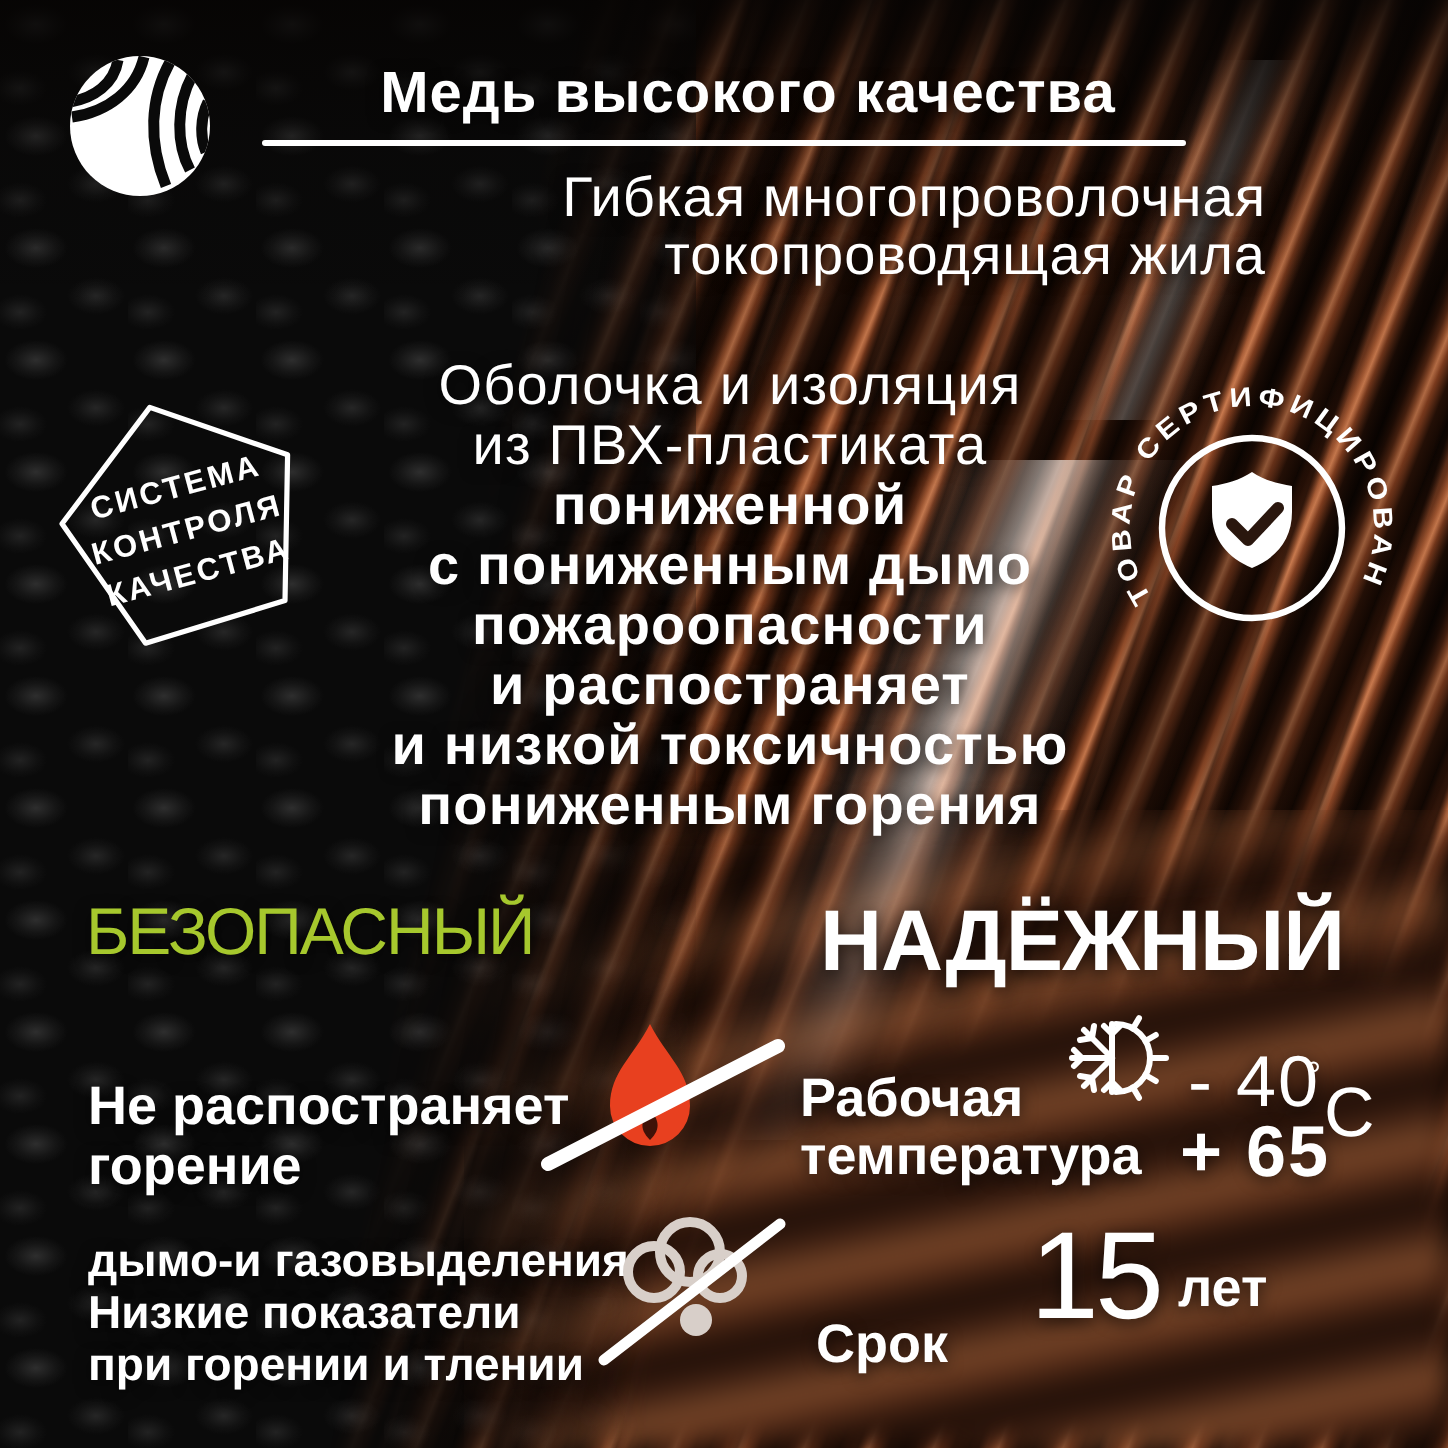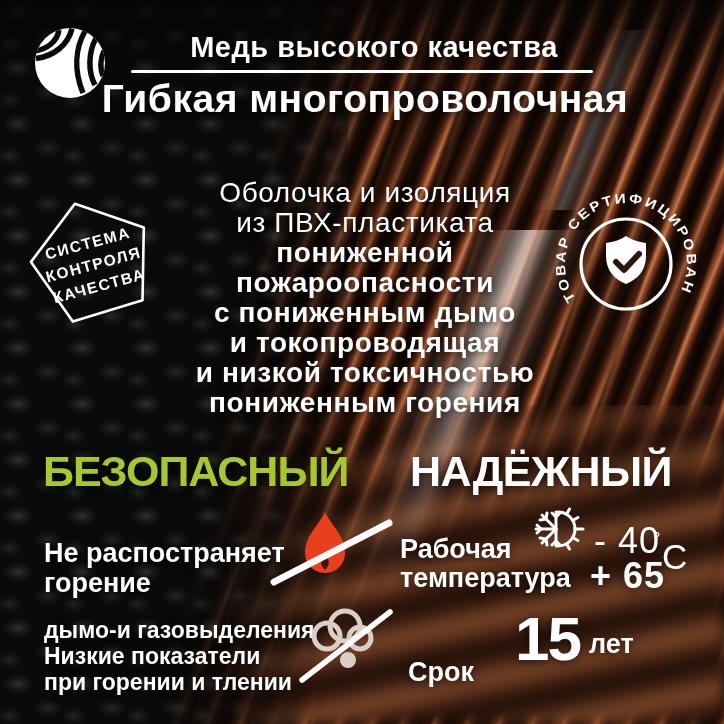--- a/index.html
+++ b/index.html
@@ -21,46 +21,46 @@
     -webkit-mask-image:linear-gradient(100deg,#000 60%,transparent 92%);mask-image:linear-gradient(100deg,#000 60%,transparent 92%)}
   .bg-top{inset:0;background:linear-gradient(to bottom,rgba(6,4,3,.85),rgba(6,4,3,.25) 10%,transparent 22%)}
   .bg-vignette{inset:0;background:radial-gradient(140% 140% at 50% 45%,transparent 55%,rgba(0,0,0,.38) 100%)}
 
   .abs{position:absolute}
   .shadowed{text-shadow:0 2px 8px rgba(0,0,0,.6)}
 
   .logo{left:32px;top:25px;width:76px;height:76px}
   .title{left:134px;top:31px;width:480px;text-align:center;font-size:29px;font-weight:700;letter-spacing:.5px}
   .rule{left:131px;top:70px;width:462px;height:3px;background:#fff;border-radius:2px}
-  .subtitle{left:97px;top:84px;width:536px;text-align:center;font-size:39px;font-weight:700;line-height:29px;letter-spacing:.5px}
+  .subtitle{left:97px;top:84px;width:536px;text-align:right;font-size:28px;font-weight:400;line-height:29px;letter-spacing:.5px}
   .desc{left:106px;top:178px;width:518px;text-align:center;font-size:28px;line-height:30px;letter-spacing:.6px}
   .desc .reg{font-weight:400}
   .desc .strong{font-weight:700}
 
   .pentagon{left:28px;top:196px;width:132px;height:136px}
   .pentagon text{fill:#fff;font-size:15.5px;font-weight:600;letter-spacing:1.5px;font-family:"Liberation Sans",sans-serif}
   .cert{left:546px;top:184px;width:160px;height:160px}
   .cert text{fill:#fff;font-size:13.5px;font-weight:700;letter-spacing:2.2px;font-family:"Liberation Sans",sans-serif}
 
-  .safe{left:43px;top:447px;font-size:43px;font-weight:700;letter-spacing:-1px;color:#a6c82d}
+  .safe{left:43px;top:447px;font-size:33px;font-weight:400;letter-spacing:-1px;color:#a6c82d}
   .reliable{left:410px;top:447px;font-size:43px;font-weight:700;letter-spacing:-.5px}
 
   .f1{left:44px;top:538px;font-size:27px;font-weight:700;line-height:30px}
   .f2{left:400px;top:535px;font-size:27px;font-weight:700;line-height:29px}
   .f3{left:44px;top:617px;font-size:23px;font-weight:700;line-height:26px}
   .f4{left:408px;top:658px;font-size:27px;font-weight:700;line-height:28px}
   .noflame{left:268px;top:506px;width:128px;height:88px}
   .tempicon{left:527px;top:503px;width:64px;height:54px}
   .nosmoke{left:294px;top:600px;width:102px;height:92px}
   .minus{left:594px;top:520px;font-size:36px;font-weight:400;letter-spacing:1px}
   .plus{left:590px;top:555px;font-size:36px;font-weight:700;letter-spacing:1px}
   .degc{left:653px;top:528px;width:36px;height:56px}
   .degc .deg{position:absolute;left:0;top:0;font-size:19px;font-weight:400}
   .degc .cee{position:absolute;left:9px;top:9px;font-size:35px;font-weight:400}
-  .big15{left:515px;top:603px;font-size:62px;font-weight:700;letter-spacing:-2px}
+  .big15{left:515px;top:603px;font-size:62px;font-weight:400;letter-spacing:-2px}
   .let{left:589px;top:629px;font-size:27px;font-weight:700}
 </style>
 </head>
 <body>
 
 <div class="canvas">
 
   <div class="bg bg-wires"></div>
   <div class="bg bg-wires2"></div>
   <div class="bg bg-glint"></div>
@@ -84,29 +84,30 @@
       <path d="M53,6 C43,24 42,46 51,68"></path>
       <path d="M64,13 C56,28 56,47 63,60"></path>
       <path d="M72,26 C68,34 68,44 71,51"></path>
     </g>
   </svg>
 
   <div class="abs title shadowed">Медь высокого качества</div>
   <div class="abs rule"></div>
   <div class="abs subtitle shadowed">
     <div>Гибкая многопроволочная</div>
+    <div>токопроводящая жила</div>
   </div>
 
   <div class="abs desc shadowed">
     <div class="reg">Оболочка и изоляция</div>
     <div class="reg">из ПВХ-пластиката</div>
     <div class="strong">пониженной</div>
+    <div class="strong">с пониженным дымо</div>
     <div class="strong">пожароопасности</div>
-    <div class="strong">с пониженным дымо</div>
-    <div class="strong">и токопроводящая</div>
+    <div class="strong">и распостраняет</div>
     <div class="strong">и низкой токсичностью</div>
     <div class="strong">пониженным горения</div>
   </div>
 
   <svg class="abs pentagon" viewBox="0 0 132 136">
     <polygon points="115.8,31.4 46.9,7.7 3.0,65.9 44.8,125.6 114.5,104.3" fill="none" stroke="#ffffff" stroke-width="2.6" stroke-linejoin="round"></polygon>
     <g transform="rotate(-15 65 67)" text-anchor="middle">
       <text x="65" y="52">СИСТЕМА</text>
       <text x="65" y="74">КОНТРОЛЯ</text>
       <text x="65" y="96">КАЧЕСТВА</text>

